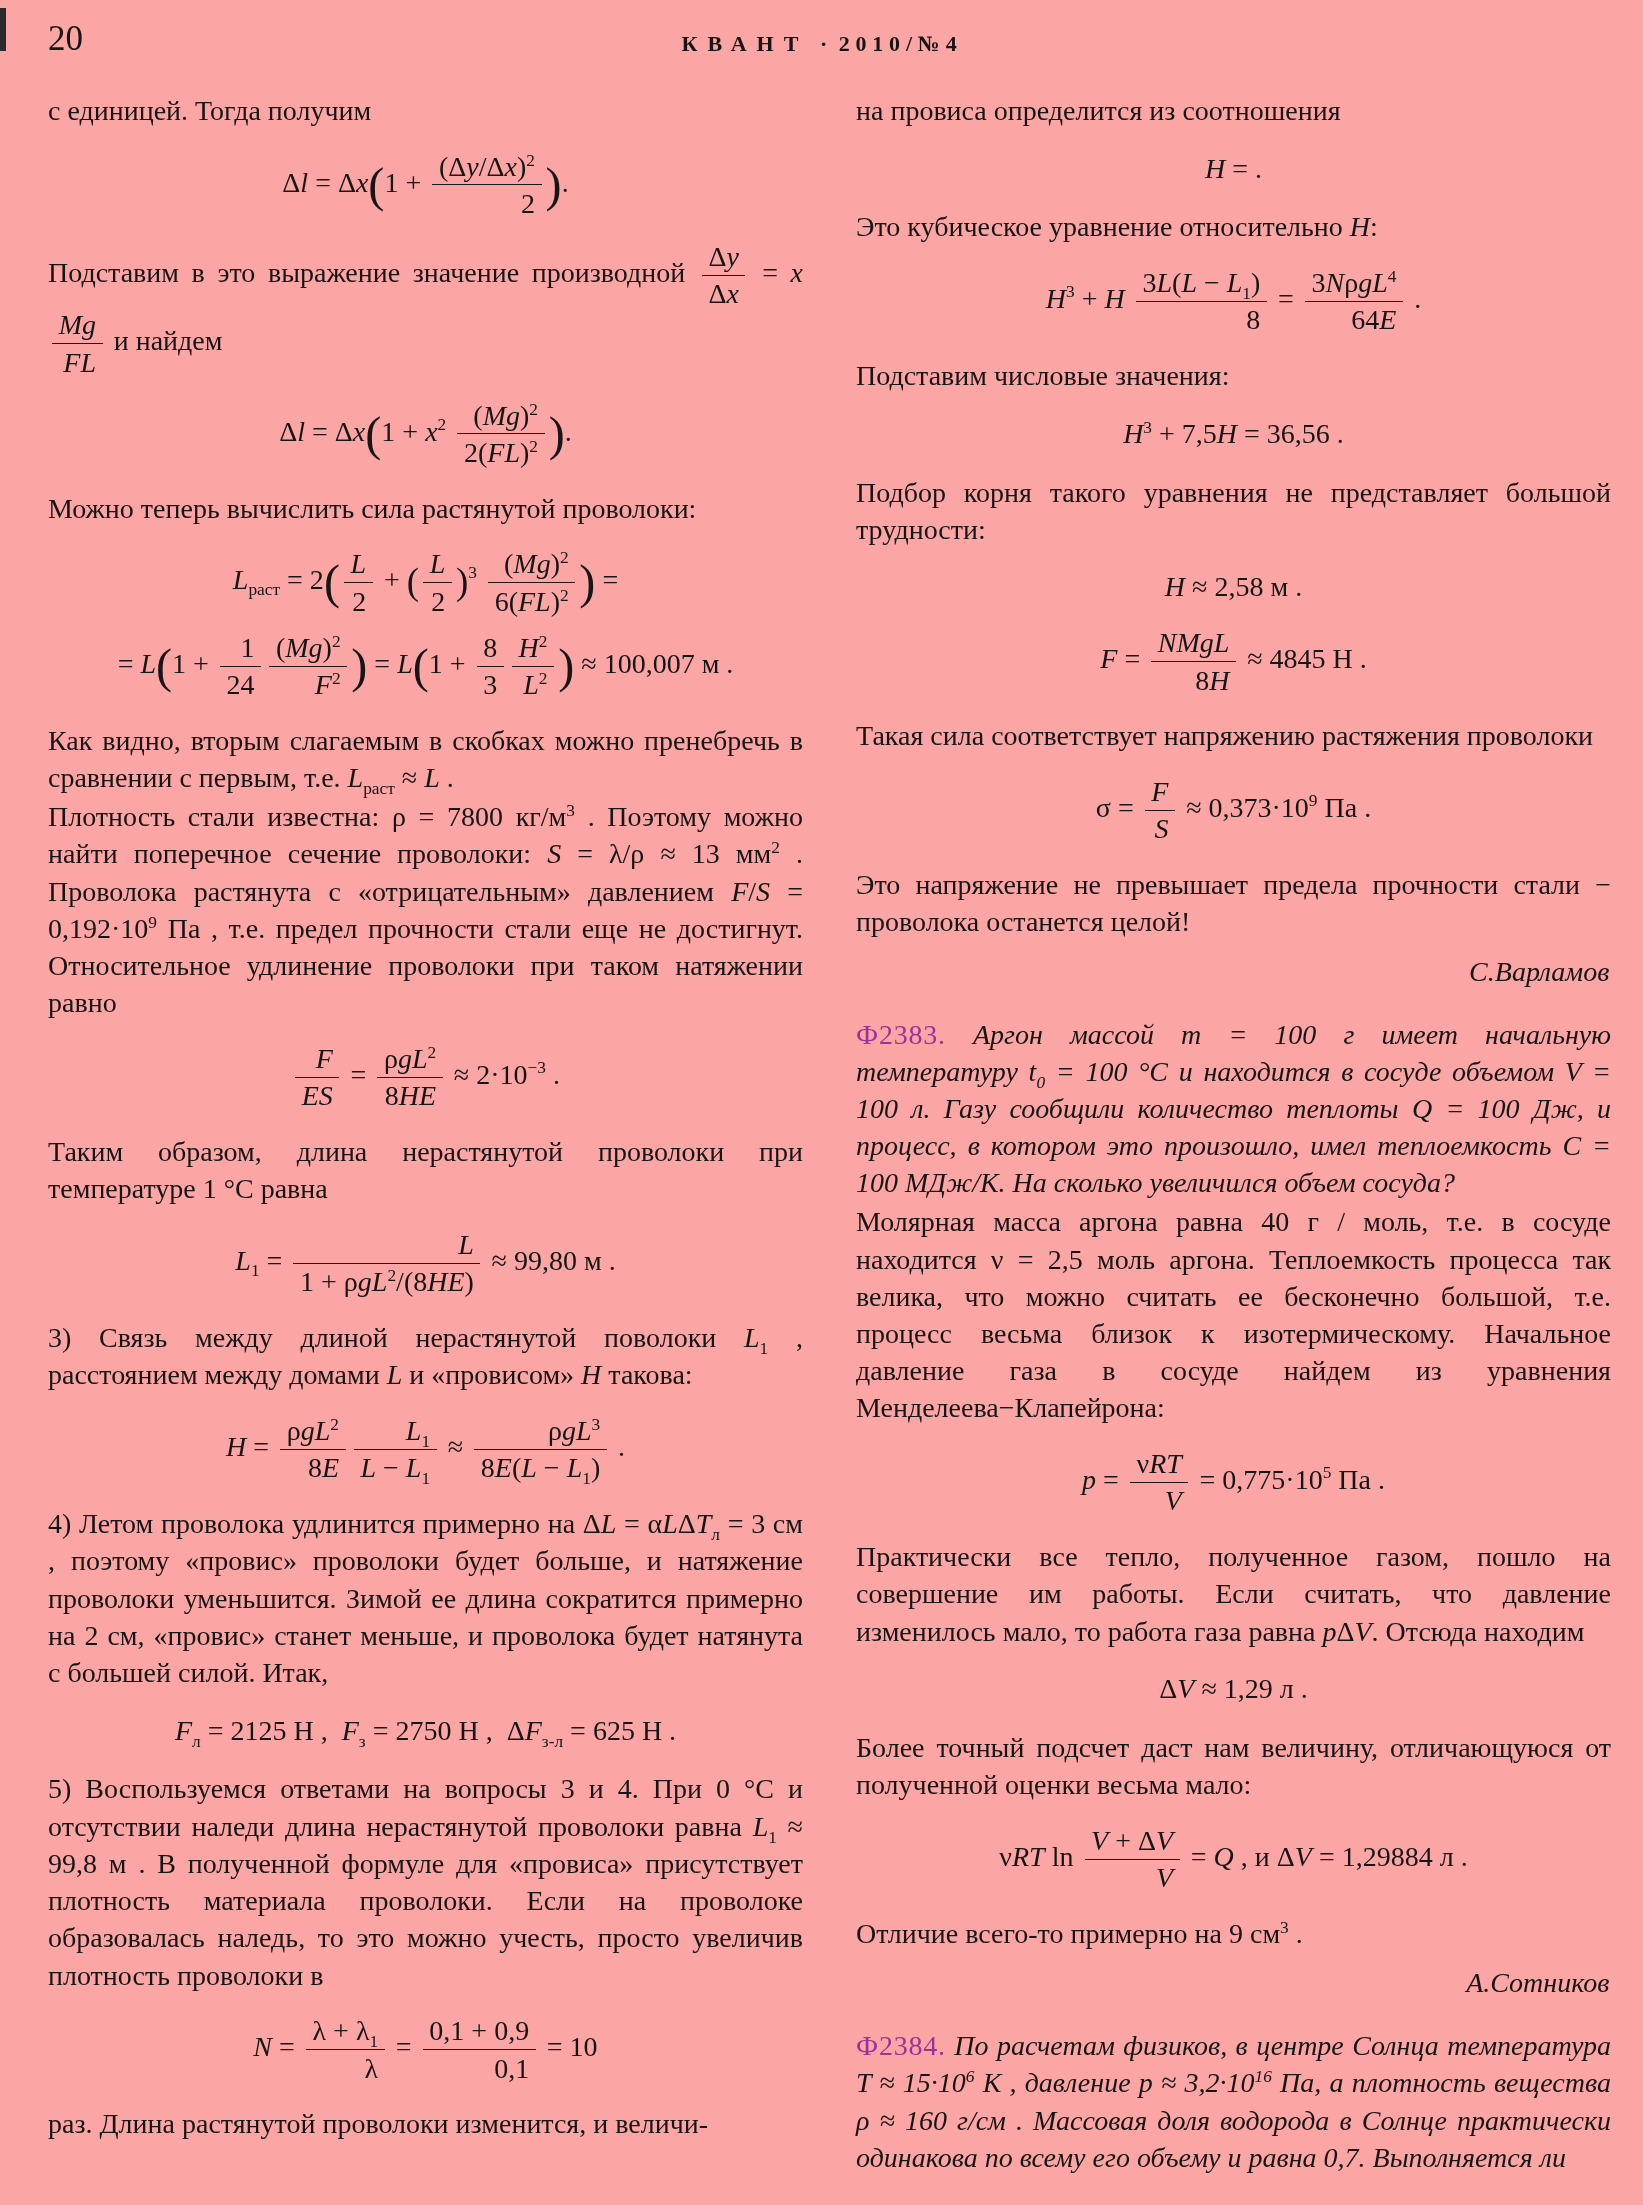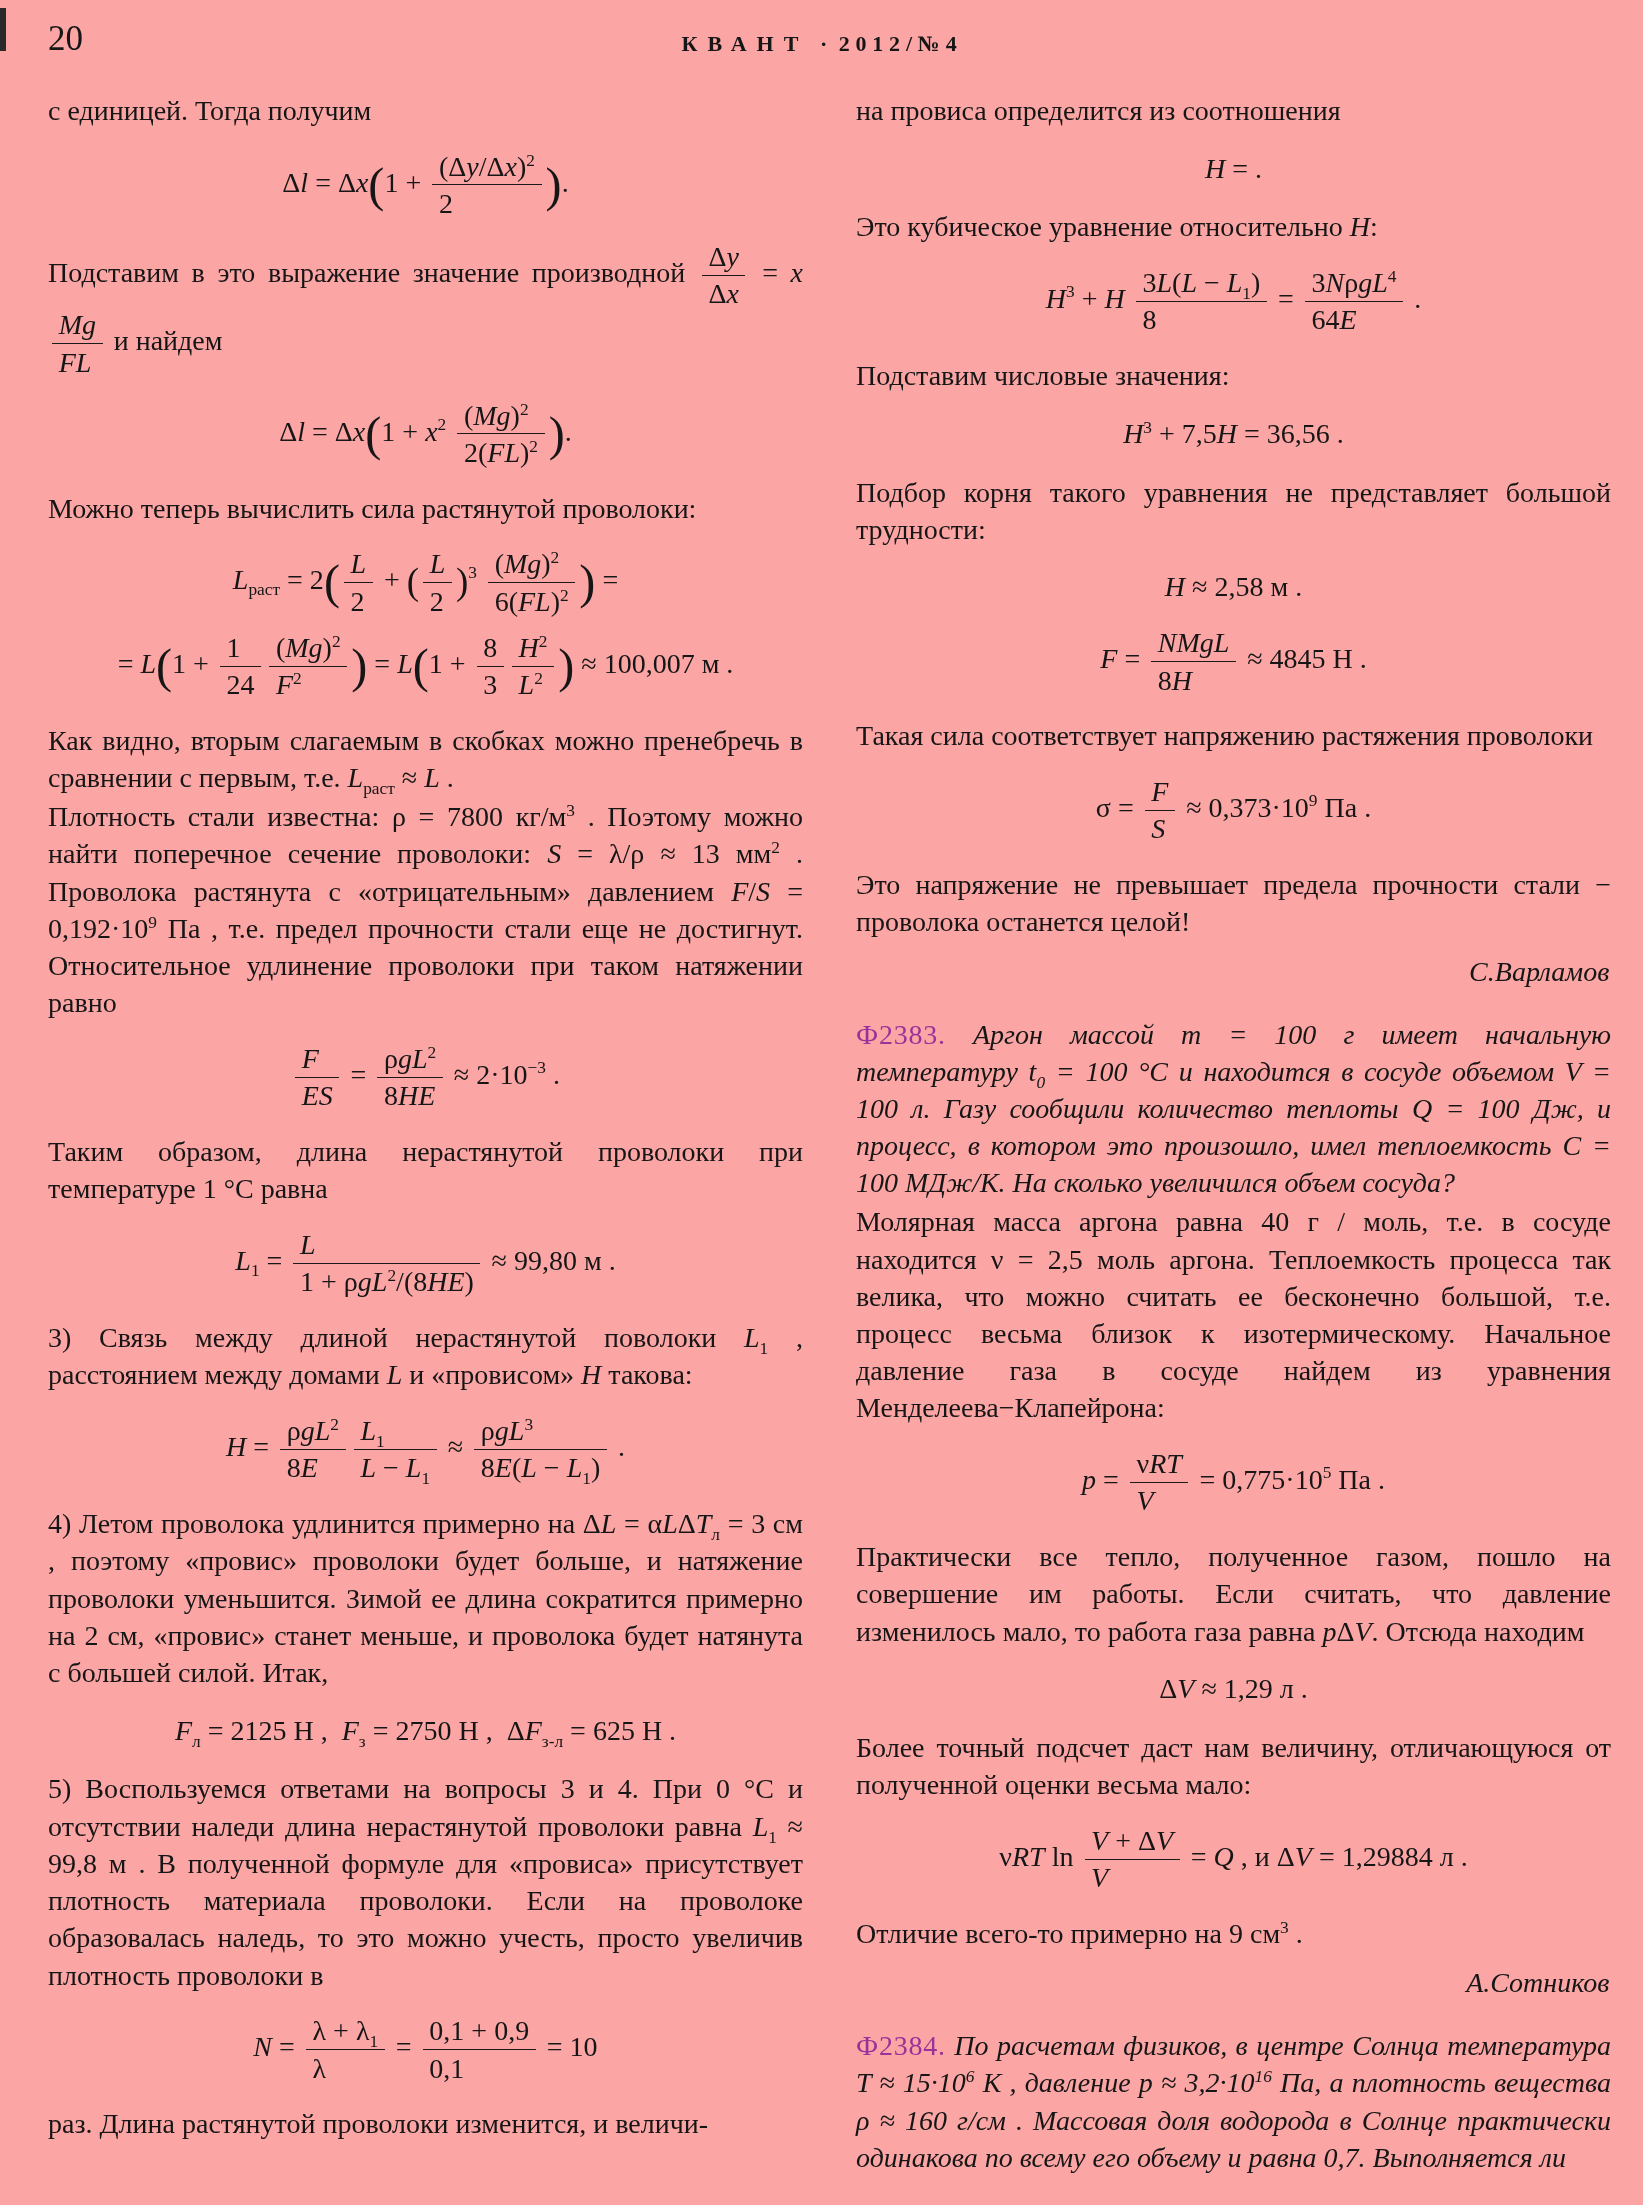--- a/index.html
+++ b/index.html
@@ -21,40 +21,40 @@
   }
   .journal-header .jname{letter-spacing:10px;}
   .journal-header .jdot{margin:0 11.5px;}
   .journal-header .jissue{letter-spacing:5.8px;}
   .columns{display:flex;gap:53px;}
   .col{flex:0 0 755px;min-width:0;}
   .para{font-size:28px;line-height:1.33;text-align:justify;margin:0;}
   .para + .para{margin-top:1.6px;}
   .formula{font-size:28px;text-align:center;margin:21.4px 0;line-height:1.3;font-style:normal;}
   .formula .fl2{margin-top:15px;}
-  .frac{display:inline-block;text-align:left;vertical-align:middle;margin:0 4.1px;line-height:1.12;}
+  .frac{display:inline-block;text-align:right;vertical-align:middle;margin:0 4.1px;line-height:1.12;}
   .num{display:block;border-bottom:1.6px solid #1a1a1a;padding:0 6.6px 2.5px;}
   .den{display:block;padding:2.5px 6.6px 0;}
   sup{font-size:0.62em;line-height:0;}
   sub{font-size:0.62em;line-height:0;}
   .lp,.rp{font-size:1.72em;vertical-align:middle;line-height:0;font-style:normal;font-weight:normal;}
   .mp{font-size:1.32em;vertical-align:middle;line-height:0;}
   .author{text-align:right;font-style:italic;font-size:28px;margin:15px 1.6px 6.6px 0;}
   .problem{margin-top:28px;font-style:italic;}
   .plabel{color:var(--accent,#993399);font-style:normal;font-weight:normal;letter-spacing:0.8px;}
   i{font-style:italic;}
 </style>
 </head>
 <body>
 
 <div class="page">
   <div class="corner-mark"></div>
   <div class="page-number">20</div>
   <div class="journal-header">
-    <span class="jname">КВАНТ</span><span class="jdot">·</span><span class="jissue">2012/№4</span>
+    <span class="jname">КВАНТ</span><span class="jdot">·</span><span class="jissue">2010/№4</span>
   </div>
   <div class="columns">
     <div class="col">
         <p class="para">с единицей. Тогда получим</p>
         <div class="formula">Δ<i>l</i> = Δ<i>x</i><span class="lp">(</span>1 + <span class="frac"><span class="num">(Δ<i>y</i>/Δ<i>x</i>)<sup>2</sup></span><span class="den">2</span></span><span class="rp">)</span>.</div>
         <p class="para">Подставим в это выражение значение производной <span class="frac"><span class="num">Δ<i>y</i></span><span class="den">Δ<i>x</i></span></span> = <i>x</i> <span class="frac"><span class="num"><i>Mg</i></span><span class="den"><i>FL</i></span></span> и найдем</p>
         <div class="formula">Δ<i>l</i> = Δ<i>x</i><span class="lp">(</span>1 + <i>x</i><sup>2</sup> <span class="frac"><span class="num">(<i>Mg</i>)<sup>2</sup></span><span class="den">2(<i>FL</i>)<sup>2</sup></span></span><span class="rp">)</span>.</div>
         <p class="para">Можно теперь вычислить сила растянутой проволоки:</p>
         <div class="formula">
           <div><i>L</i><sub>раст</sub> = 2<span class="lp">(</span><span class="frac"><span class="num"><i>L</i></span><span class="den">2</span></span> + <span class="mp">(</span><span class="frac"><span class="num"><i>L</i></span><span class="den">2</span></span><span class="mp">)</span><sup>3</sup> <span class="frac"><span class="num">(<i>Mg</i>)<sup>2</sup></span><span class="den">6(<i>FL</i>)<sup>2</sup></span></span><span class="rp">)</span> =</div>

